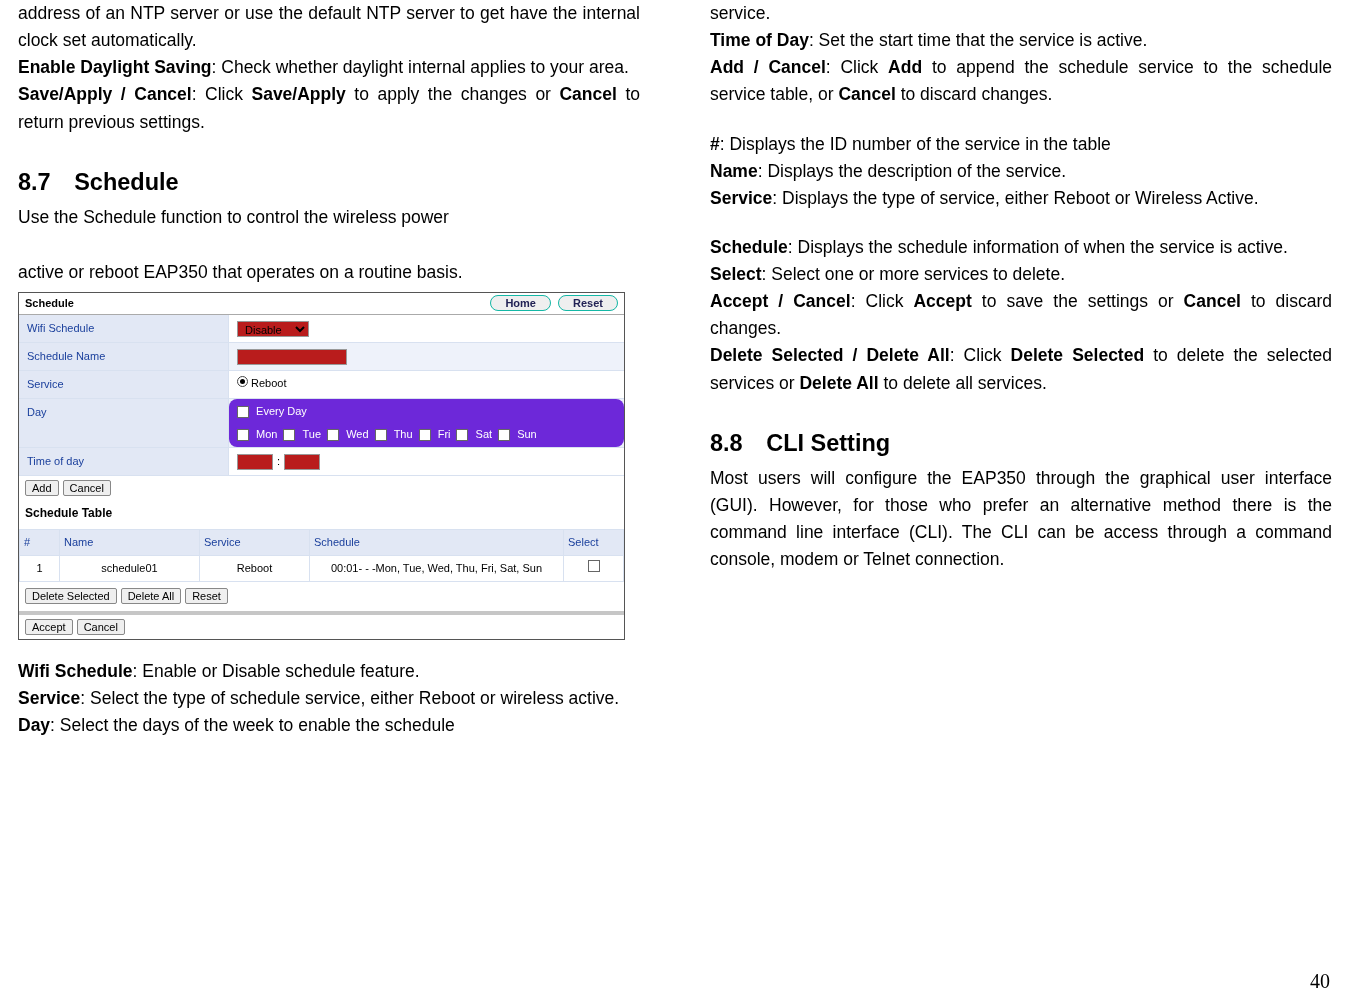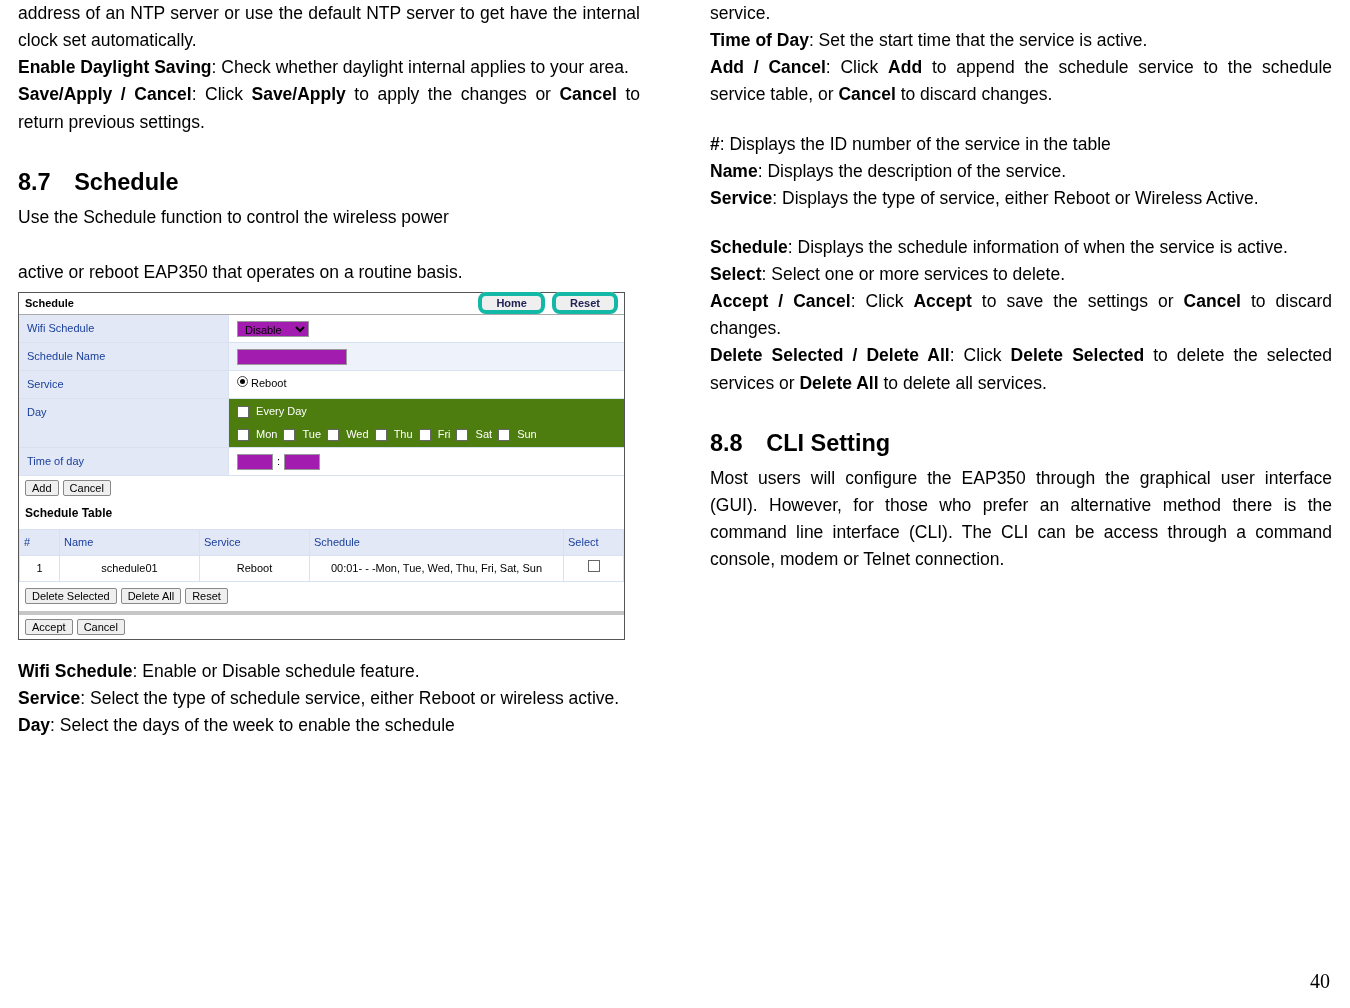--- a/index.html
+++ b/index.html
@@ -41,21 +41,21 @@
   .ss-titlebar {
     display: flex;
     justify-content: space-between;
     align-items: center;
     border-bottom: 1px solid #aaa;
     padding: 2px 6px;
     font-weight: 700;
   }
   .tab-btn {
     font-size: 11px;
-    border: 4px solid #14b8a6;
+    border: 1px solid #14b8a6;
     background: #efefef;
     padding: 1px 14px;
     border-radius: 8px;
     color: #225;
     margin-left: 4px;
   }
   .formrow {
     display: flex;
     border-bottom: 1px solid #d8e1f0;
   }
@@ -71,21 +71,21 @@
     flex: 1;
     padding: 4px 8px;
     display: flex;
     align-items: center;
     gap: 4px;
     flex-wrap: nowrap;
   }
   .formrow.alt { background: #eef2fa; }
   .mini-input {
     border: 1px solid #999;
-    background: #a21caf;
+    background: #b91c1c;
     height: 16px;
     font-size: 11px;
     padding: 1px 3px;
   }
   .mini-btn {
     font-size: 11px;
     border: 1px solid #888;
     background: #efefef;
     padding: 1px 6px;
     border-radius: 2px;
@@ -178,21 +178,21 @@
 
       <div class="formrow">
         <div class="lab">Service</div>
         <div class="val" style="display:block">
           <div><span class="radio sel"></span> <span>Reboot</span></div>
         </div>
       </div>
 
       <div class="formrow alt">
         <div class="lab">Day</div>
-        <div class="val" style="display:block; color:#fff; background:#4d7c0f; padding:4px 8px;">
+        <div class="val" style="display:block; color:#fff; background:#6d28d9; padding:4px 8px;border-radius:8px;">
           <div class="daycb"><span class="chk"></span>&nbsp;<span>Every Day</span></div>
           <div style="margin-top:3px; display:flex; gap:6px;">
             <span class="daycb"><span class="chk"></span>&nbsp;<span>Mon</span></span>
             <span class="daycb"><span class="chk"></span>&nbsp;<span>Tue</span></span>
             <span class="daycb"><span class="chk"></span>&nbsp;<span>Wed</span></span>
             <span class="daycb"><span class="chk"></span>&nbsp;<span>Thu</span></span>
             <span class="daycb"><span class="chk"></span>&nbsp;<span>Fri</span></span>
             <span class="daycb"><span class="chk"></span>&nbsp;<span>Sat</span></span>
             <span class="daycb"><span class="chk"></span>&nbsp;<span>Sun</span></span>
           </div>

